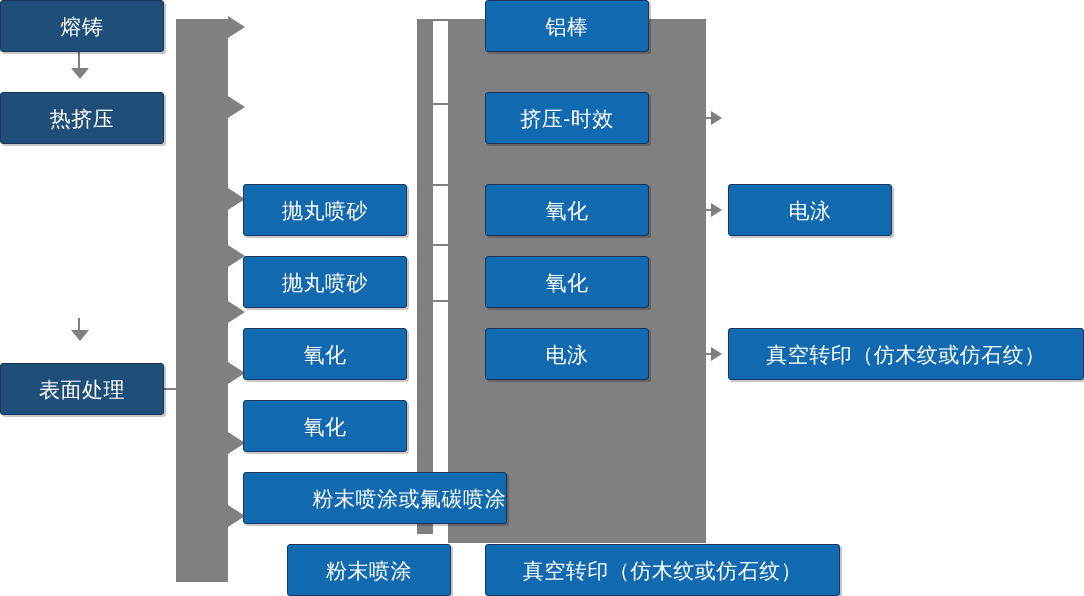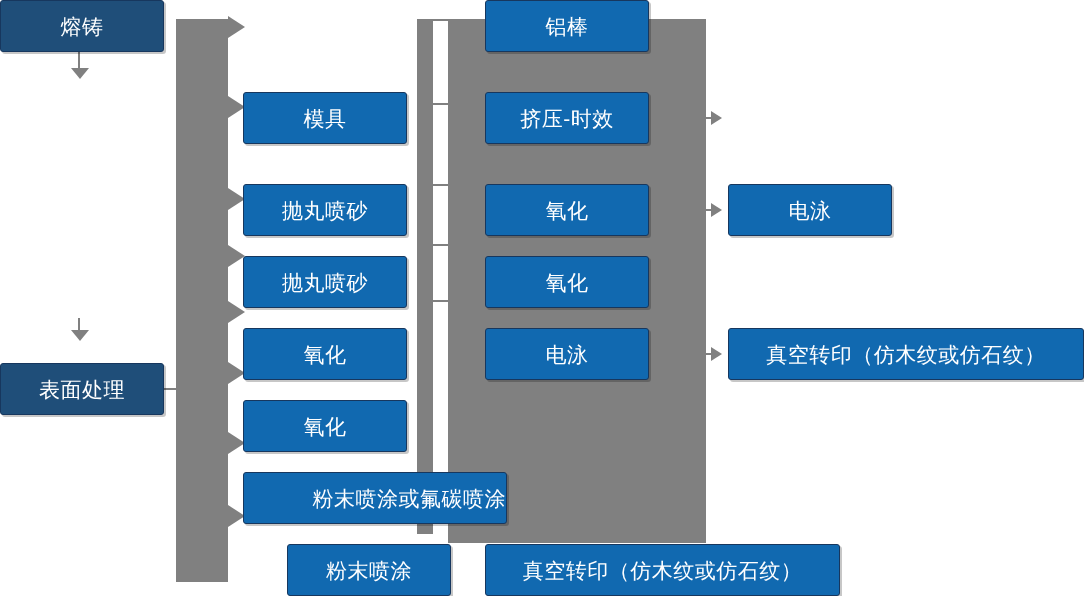--- a/index.html
+++ b/index.html
@@ -90,27 +90,27 @@
   <div class="stub" style="left:706px;top:117px;width:9px;"></div>
   <div class="arrow" style="left:711px;top:111px;"></div>
   <div class="stub" style="left:706px;top:209px;width:9px;"></div>
   <div class="arrow" style="left:711px;top:203px;"></div>
   <div class="stub" style="left:706px;top:353px;width:9px;"></div>
   <div class="arrow" style="left:711px;top:347px;"></div>
 
   <div class="box dark" style="left:0px;top:0px;width:164px;height:52px;">
     <span class="lbl">熔铸</span>
   </div>
+  <div class="box dark" style="left:0px;top:92px;width:164px;height:52px;">
+    <span class="lbl">热挤压</span>
+  </div>
   <div class="box dark" style="left:0px;top:363px;width:164px;height:52px;align-items:center;">
     <span class="lbl">表面处理</span>
   </div>
 
-  <div class="box mid" style="left:243px;top:92px;width:164px;height:52px;">
-    <span class="lbl">模具</span>
-  </div>
   <div class="box mid" style="left:243px;top:184px;width:164px;height:52px;">
     <span class="lbl">抛丸喷砂</span>
   </div>
   <div class="box mid" style="left:243px;top:256px;width:164px;height:52px;">
     <span class="lbl">抛丸喷砂</span>
   </div>
   <div class="box mid" style="left:243px;top:328px;width:164px;height:52px;">
     <span class="lbl">氧化</span>
   </div>
   <div class="box mid" style="left:243px;top:400px;width:164px;height:52px;">

